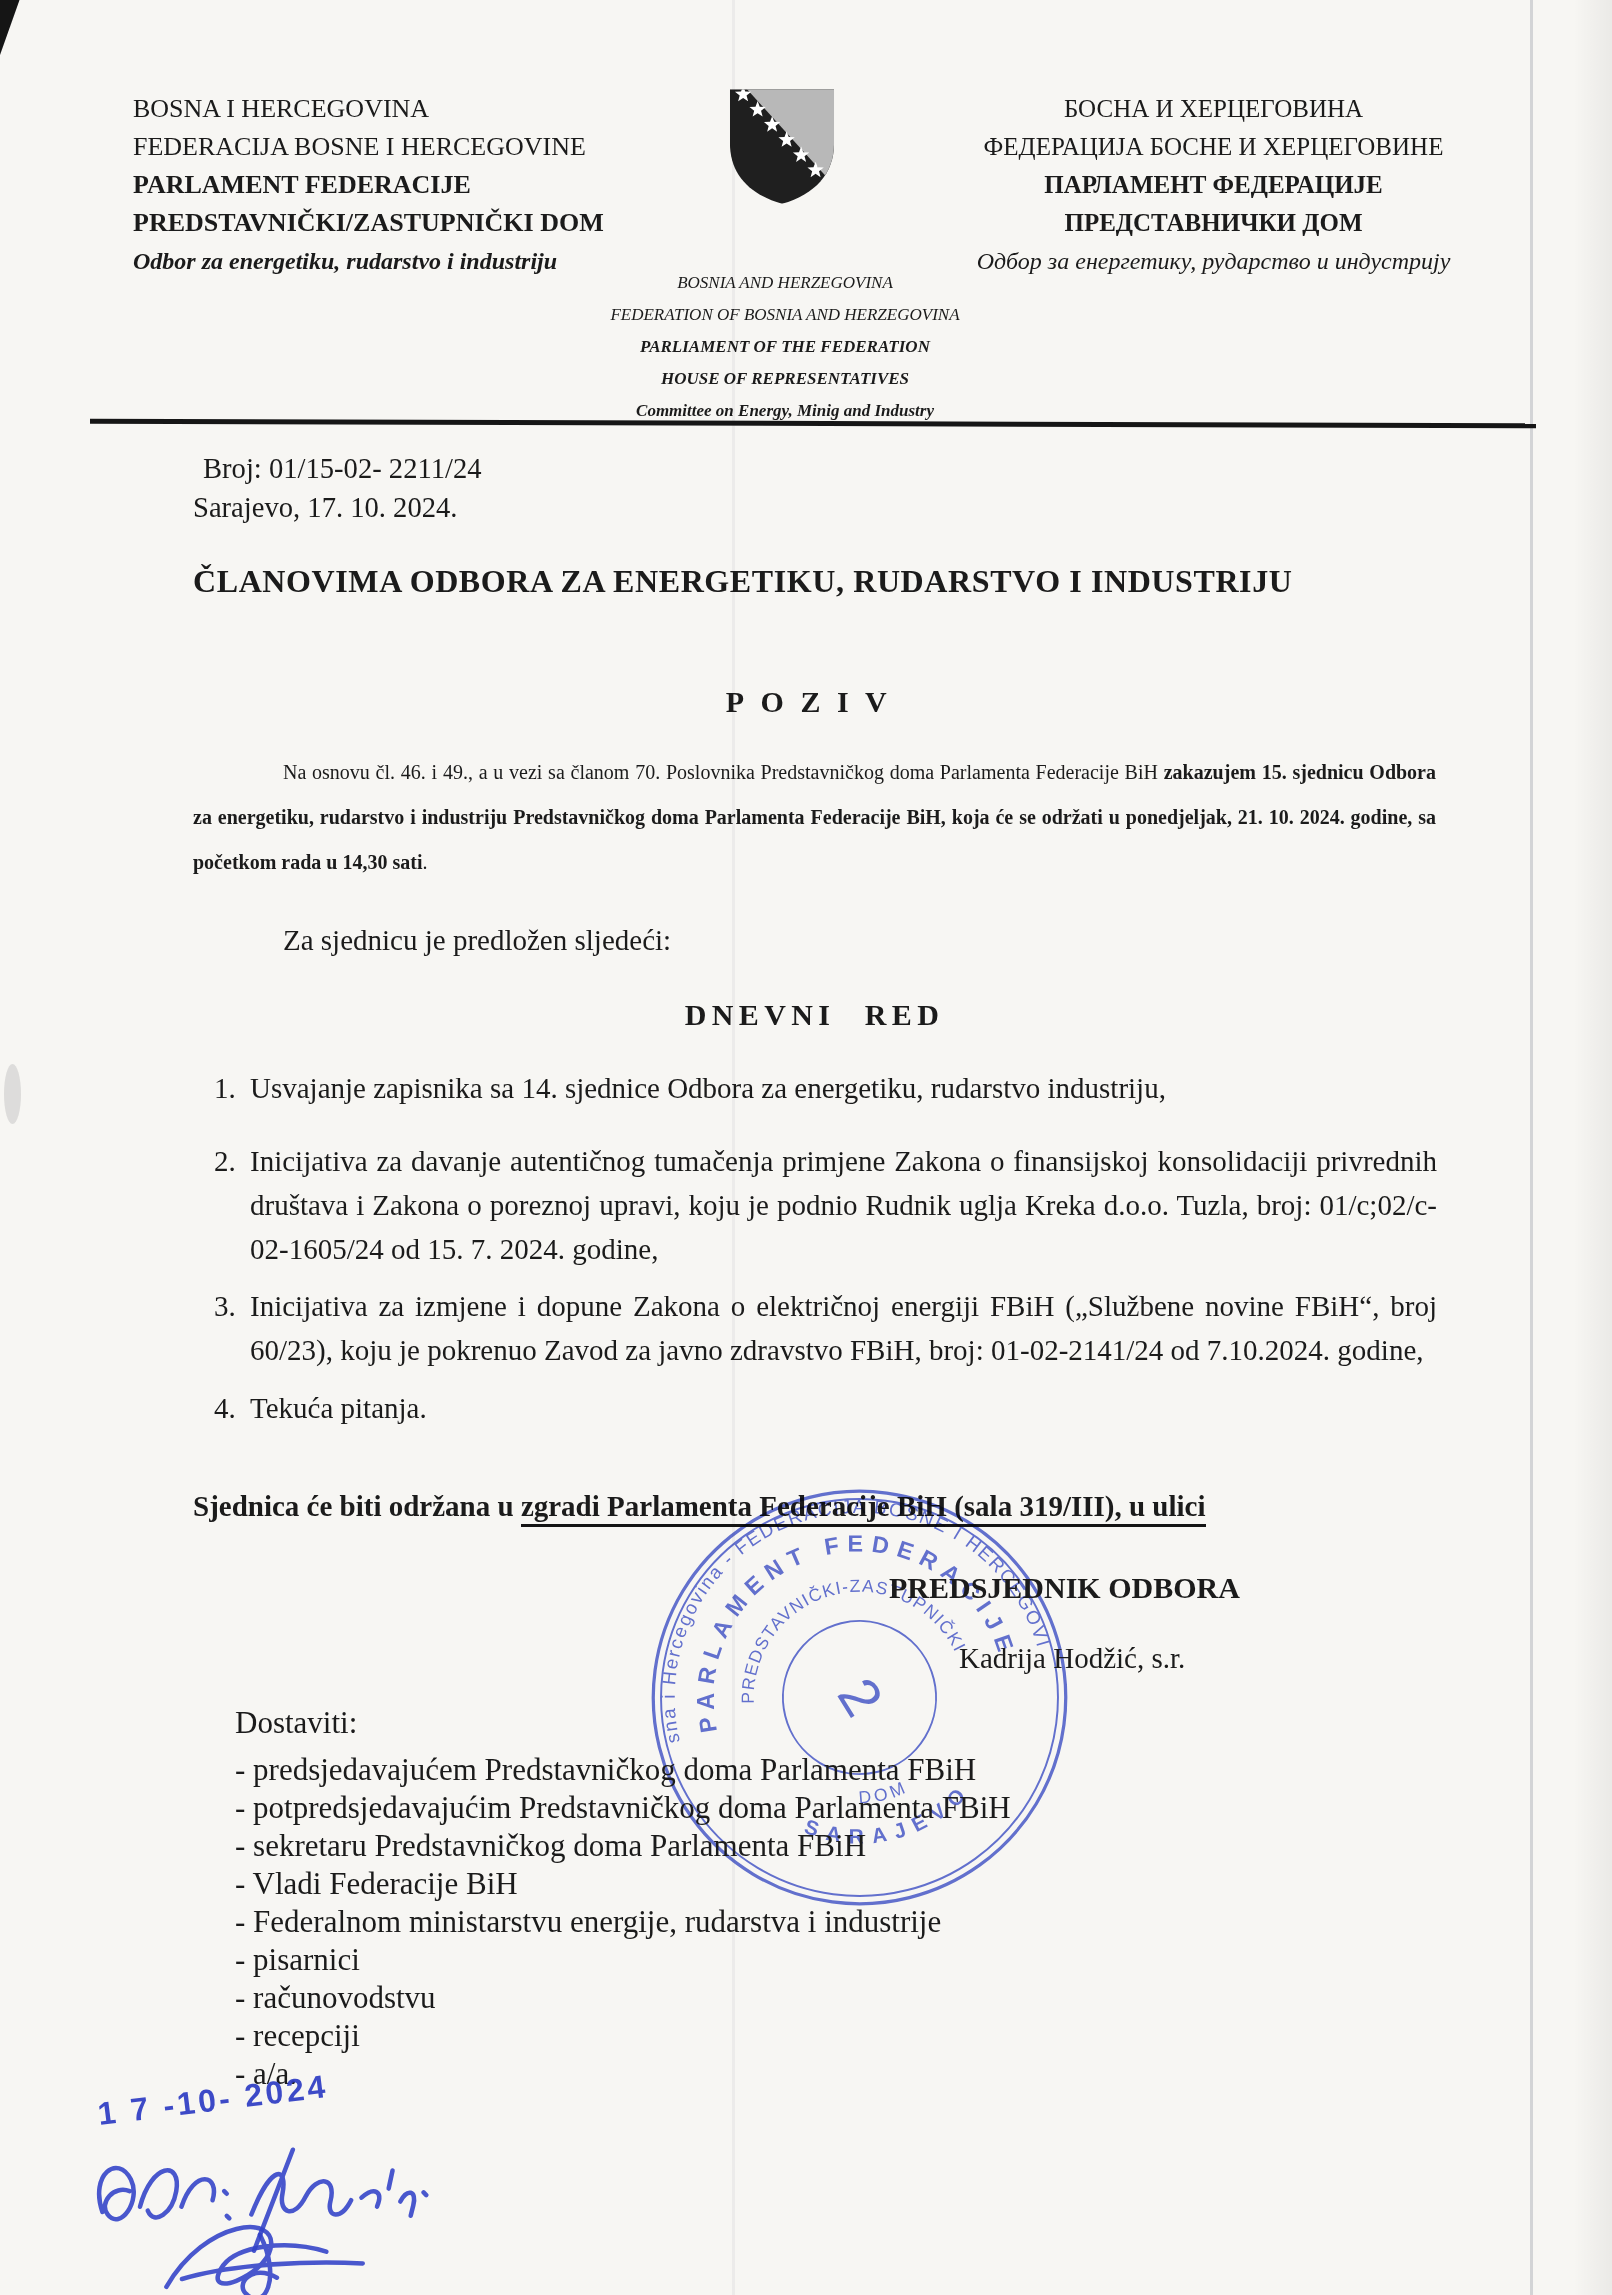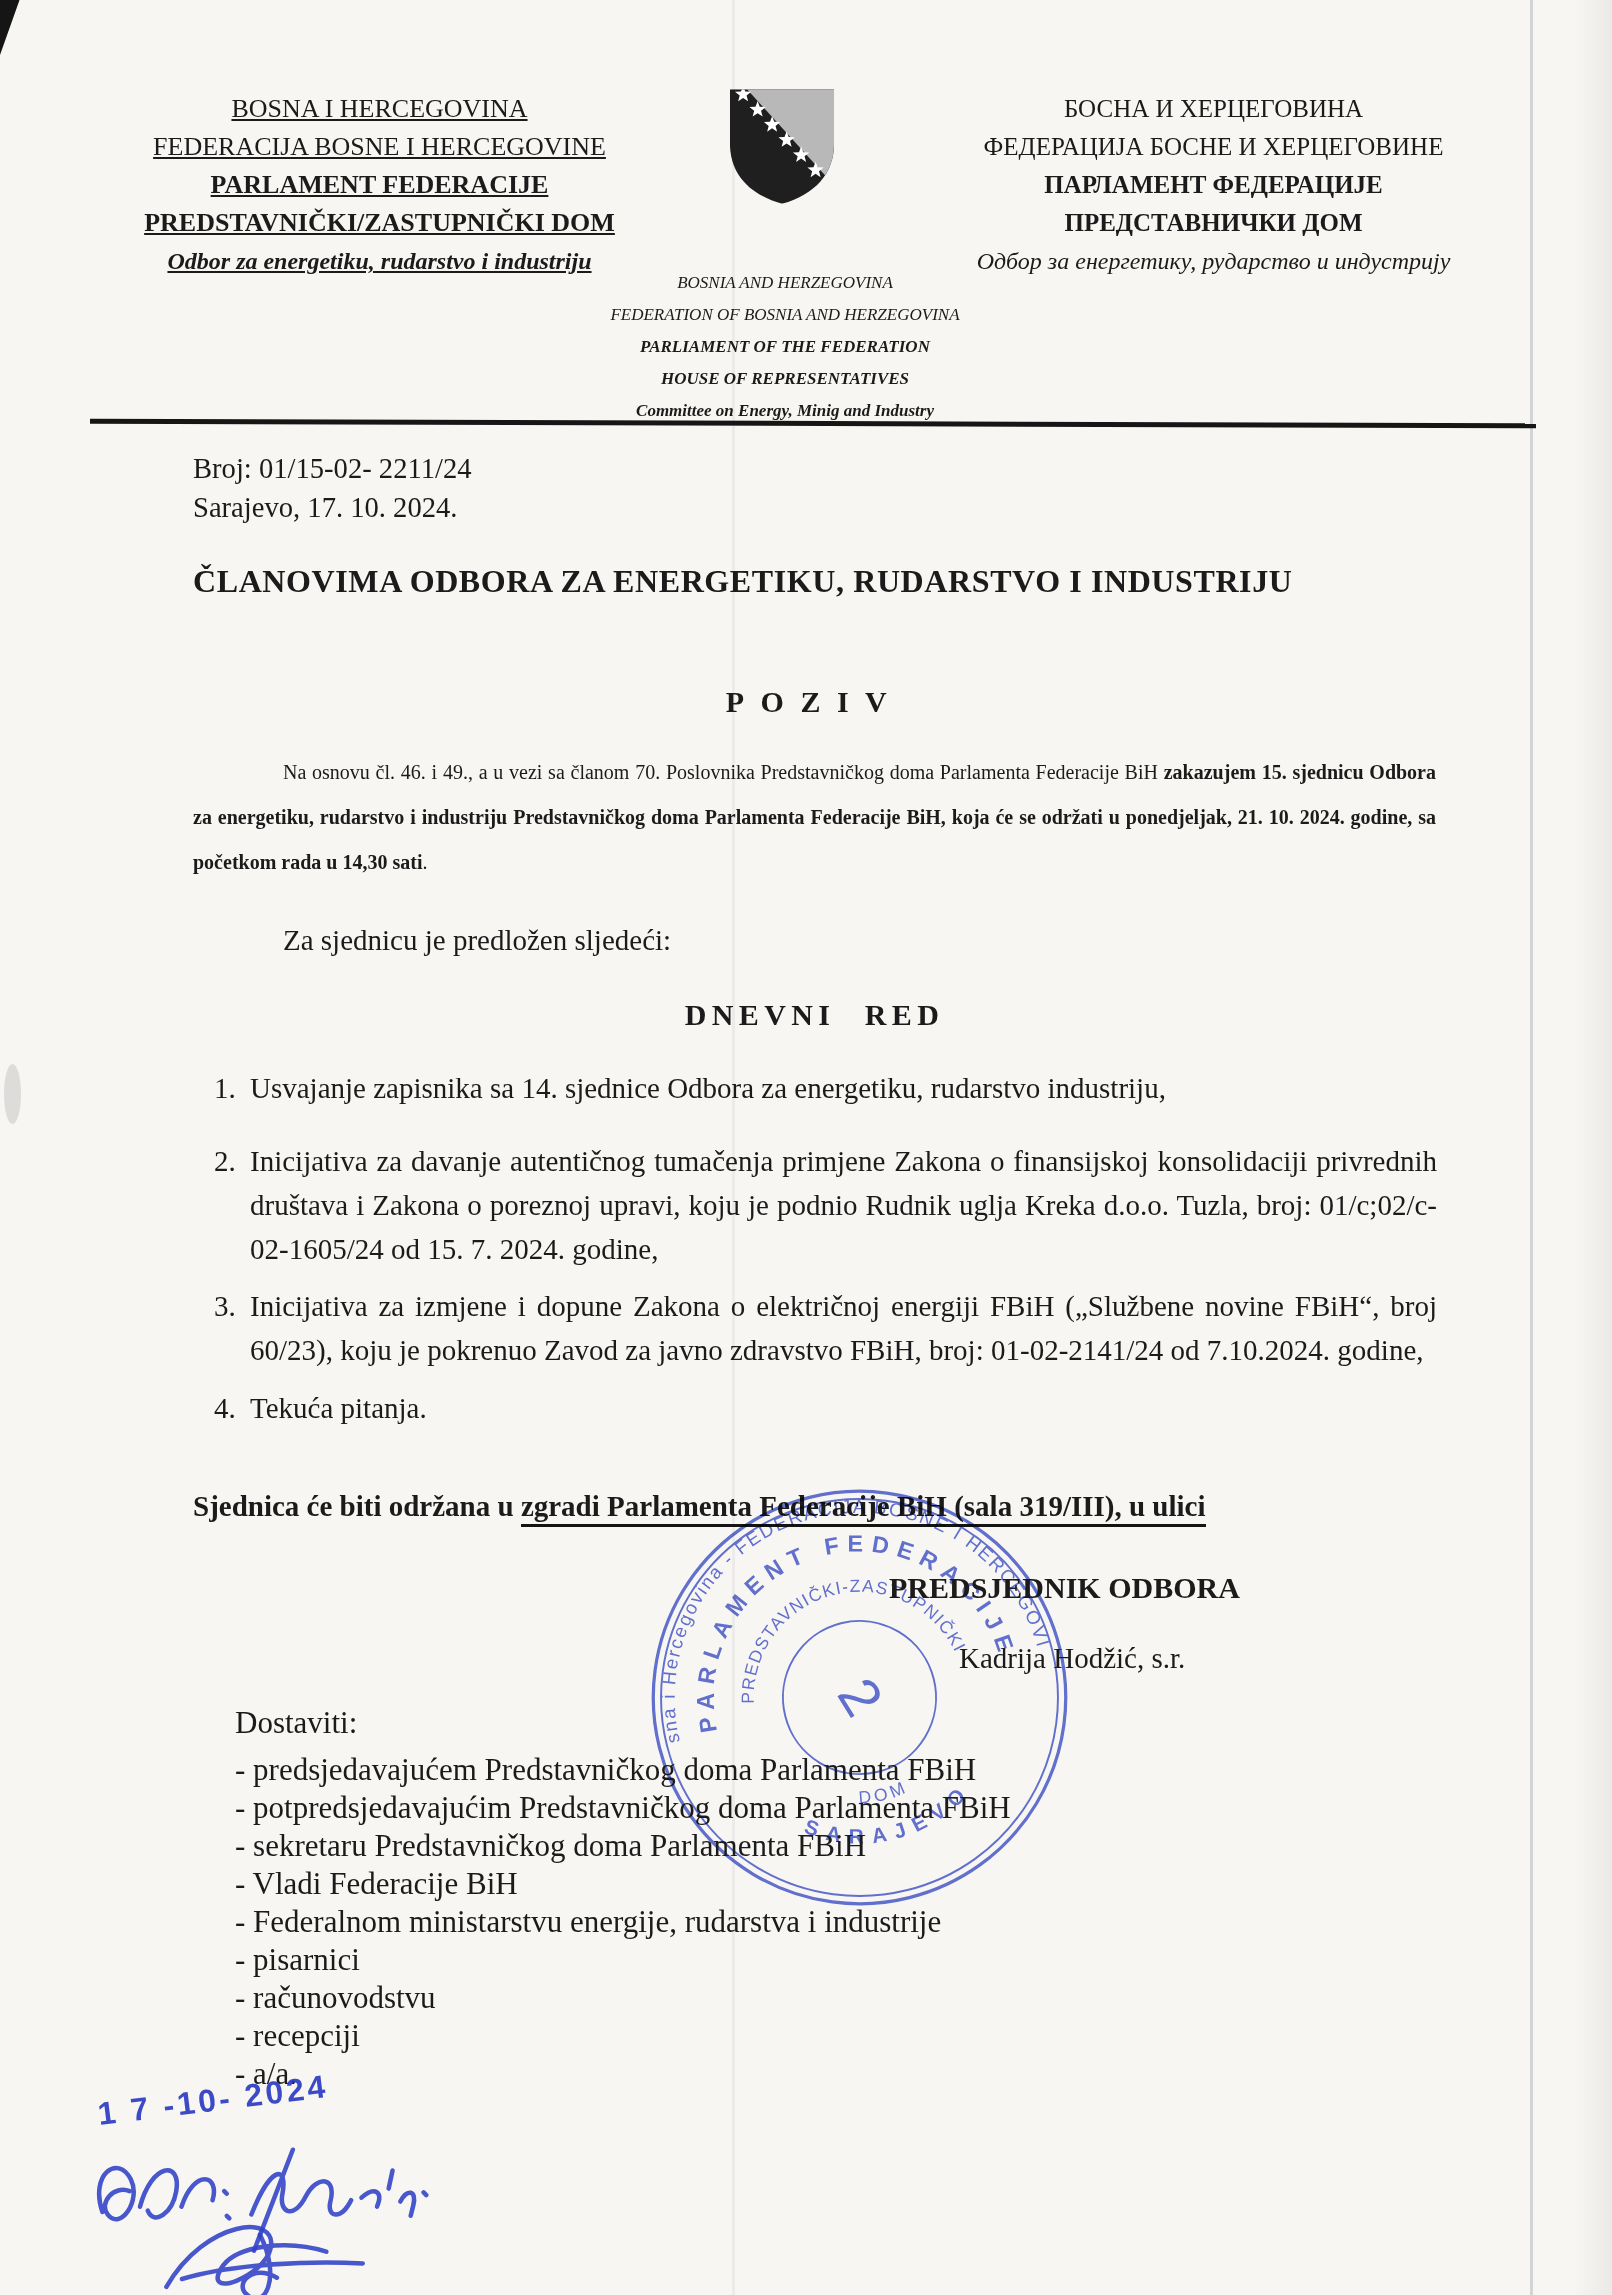--- a/index.html
+++ b/index.html
@@ -9,30 +9,30 @@
     background:#f7f6f3;
     font-family:"Liberation Serif","DejaVu Serif",serif;
     color:#1b1b1b;
     overflow:hidden;
   }
   .abs{position:absolute;}
   .b{font-weight:bold;}
   .i{font-style:italic;}
 
   
-  .h-left{left:133px;top:90px;width:493px;font-size:26px;line-height:38px;text-align:center;text-decoration:underline;}
+  .h-left{left:133px;top:90px;width:493px;font-size:26px;line-height:38px;}
   .h-right{left:959px;top:90px;width:509px;font-size:25px;line-height:38px;text-align:center;}
   .h-center{left:428px;top:267px;width:714px;font-size:17px;line-height:32px;text-align:center;font-style:italic;}
   .h-left .small, .h-right .small{font-size:24px;}
 
   .coa{left:726px;top:86px;width:112px;height:121px;}
 
   .rule{left:90px;top:421px;width:1446px;height:5.2px;background:#161616;transform:rotate(0.18deg);}
 
-  .broj{left:193px;top:453px;font-size:28.6px;}
+  .broj{left:203px;top:453px;font-size:28.6px;}
   .place-date{left:193px;top:492px;font-size:28.6px;}
   .addressee{left:193px;top:563px;font-size:32px;font-weight:bold;letter-spacing:0.6px;}
 
   .poziv{left:193px;top:685px;width:1243px;font-size:30px;font-weight:bold;letter-spacing:0.55em;text-align:center;}
 
   .para{left:193px;top:750px;width:1243px;font-size:20px;line-height:45px;text-align:justify;text-indent:90px;}
   .za-sjednicu{left:193px;top:924px;width:1243px;font-size:29px;text-indent:90px;}
 
   .dnevni{left:193px;top:998px;width:1243px;font-size:30px;font-weight:bold;letter-spacing:0.18em;word-spacing:0.55em;text-align:center;}
 

